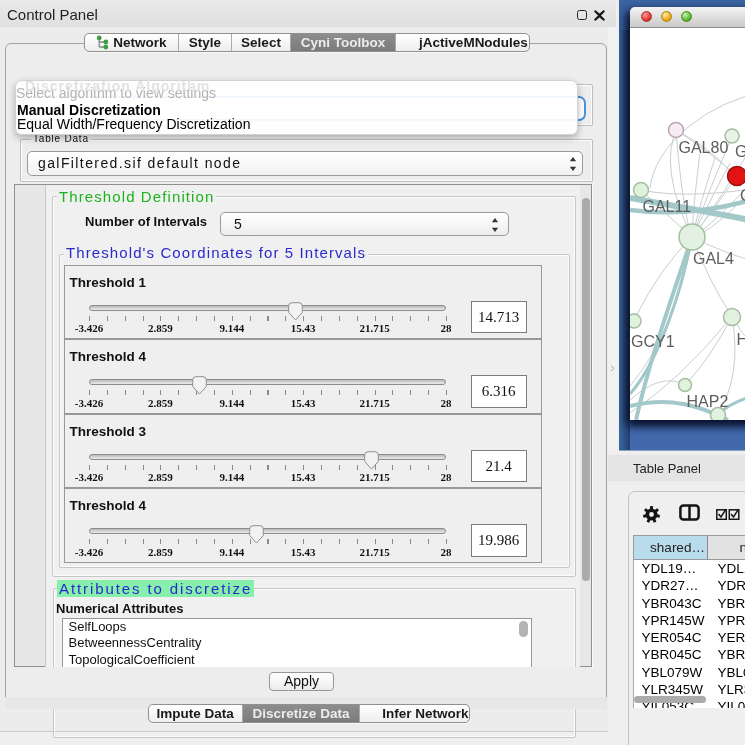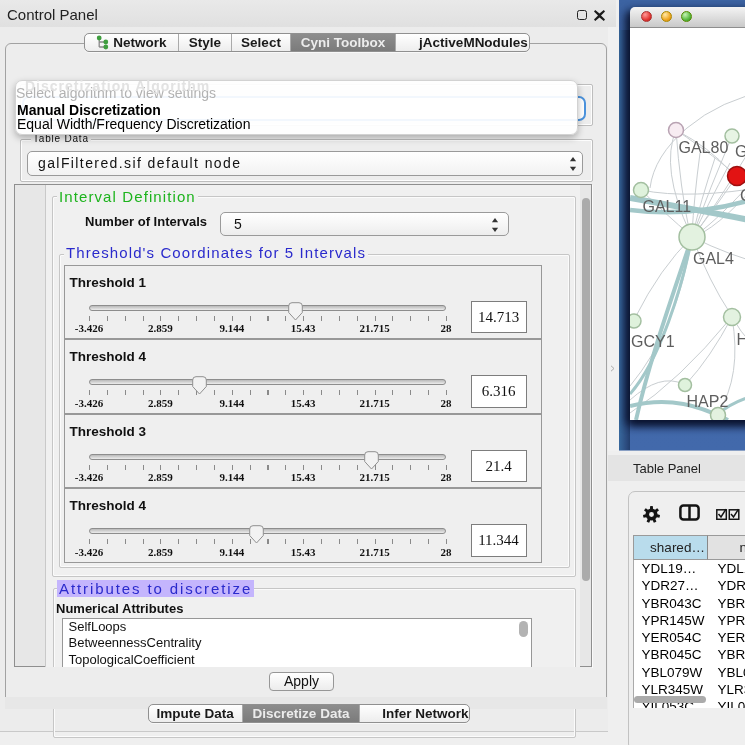--- a/index.html
+++ b/index.html
@@ -42,21 +42,21 @@
 
 .tbox{left:63.5px;width:478px;height:74.5px;border:1px solid #989898;background:#efefef;}
 .tbox .tl{position:absolute;left:5px;top:9px;font-size:13.5px;font-weight:bold;color:#111;}
 .track{position:absolute;left:24.5px;top:39px;width:357px;height:6px;border:1px solid #8d8d8d;border-radius:3px;background:linear-gradient(#b9b9b9,#ececec);}
 .ticks{position:absolute;left:24px;top:50px;width:359px;height:5px;background:repeating-linear-gradient(90deg,#8a8a8a 0 1px,transparent 1px 17.85px);}
 .tlab{position:absolute;top:56.5px;font-family:"Liberation Serif",serif;font-weight:bold;font-size:11px;color:#111;transform:translateX(-50%);}
 .thumb{position:absolute;top:36px;width:15px;height:19px;}
 .vbox{position:absolute;left:406px;top:35px;width:56px;height:32.5px;border:1.5px solid #7d7d7d;background:#fff;font-family:"Liberation Serif",serif;font-size:15px;color:#111;text-align:center;line-height:30px;}
 
 #grp-attr{left:53px;top:588px;width:523px;height:150px;}
-#lbl-attr{left:57px;top:580px;font-size:15px;letter-spacing:1.9px;color:#2a2acc;background:#c4b5fd;padding:0 2px;}
+#lbl-attr{left:57px;top:580px;font-size:15px;letter-spacing:1.9px;color:#2a2acc;background:#86efac;padding:0 2px;}
 #lbl-numattr{left:56px;top:601px;font-size:13px;font-weight:bold;color:#111;}
 #attrlist{left:62px;top:618px;width:470px;height:49px;background:#fff;border:1px solid #979797;border-bottom:none;font-size:13px;color:#111;}
 #attrlist div{padding-left:5.5px;height:16.3px;line-height:16.4px;}
 #attrscroll{position:absolute;right:3px;top:2px;width:9px;height:38px;background:#b3b3b3;border-radius:4.5px;}
 
 #applystrip{left:15px;top:667px;width:577px;height:30px;background:#ededed;}
 #applybtn{left:269px;top:672px;width:65px;height:19px;border:1px solid #979797;border-radius:4px;background:linear-gradient(#ffffff,#ececec);font-size:14px;color:#111;text-align:center;line-height:17px;}
 #bottomstrip{left:5px;top:697px;width:602px;height:12px;background:#e7e7e7;}
 #winbottom{left:0;top:731px;width:616px;height:1px;background:#c9c9c9;}
 
@@ -120,21 +120,21 @@
       <path d="M4.5 1 L8 6 H1 Z" fill="#333"></path>
       <path d="M4.5 17 L1 12 H8 Z" fill="#333"></path>
     </svg>
 </div>
 
 <div class="abs" id="scrollpane"></div>
 <div class="abs" id="contentpanel"></div>
 <div class="abs" id="vscroll"></div>
 
 <div class="abs etched" id="grp-interval"></div>
-<div class="abs" id="lbl-interval">Interval Definition</div>
+<div class="abs" id="lbl-interval">Threshold Definition</div>
 <div class="abs" id="lbl-noi">Number of Intervals</div>
 <div class="abs" id="combo-noi">5
  <svg class="cbarrows" viewBox="0 0 9 18" style="right:9px">
       <path d="M4.5 1 L8 6 H1 Z" fill="#333"></path>
       <path d="M4.5 17 L1 12 H8 Z" fill="#333"></path>
     </svg>
 </div>
 <div class="abs etched" id="grp-thresh"></div>
 <div class="abs" id="lbl-thresh">Threshold's Coordinates for 5 Intervals</div>
 
@@ -193,21 +193,21 @@
     <span class="tlab" style="left:24.5px">-3.426</span>
     <span class="tlab" style="left:95.9px">2.859</span>
     <span class="tlab" style="left:167.3px">9.144</span>
     <span class="tlab" style="left:238.70000000000002px">15.43</span>
     <span class="tlab" style="left:310.1px">21.715</span>
     <span class="tlab" style="left:381.5px">28</span>
     <svg class="thumb" style="left:184.78750079551963px" viewBox="0 0 15 19">
       <path d="M4 0.7 h7 a3.3 3.3 0 0 1 3.3 3.3 v6.5 L7.5 18 L0.7 10.5 V4 A3.3 3.3 0 0 1 4 0.7 Z" fill="#f2f2f2" stroke="#909090" stroke-width="1"></path>
       <path d="M4 0.7 h7 a3.3 3.3 0 0 1 3.3 3.3 v6.5 L7.5 18" fill="none" stroke="#fff" stroke-width="0"></path>
     </svg>
-    <div class="vbox">11.344</div>
+    <div class="vbox">19.986</div>
   </div>
 
 <div class="abs etched" id="grp-attr"></div>
 <div class="abs" id="lbl-attr">Attributes to discretize</div>
 <div class="abs" id="lbl-numattr">Numerical Attributes</div>
 <div class="abs" id="attrlist">
  <div>SelfLoops</div>
     <div>BetweennessCentrality</div>
     <div>TopologicalCoefficient</div>
  <div id="attrscroll"></div>

